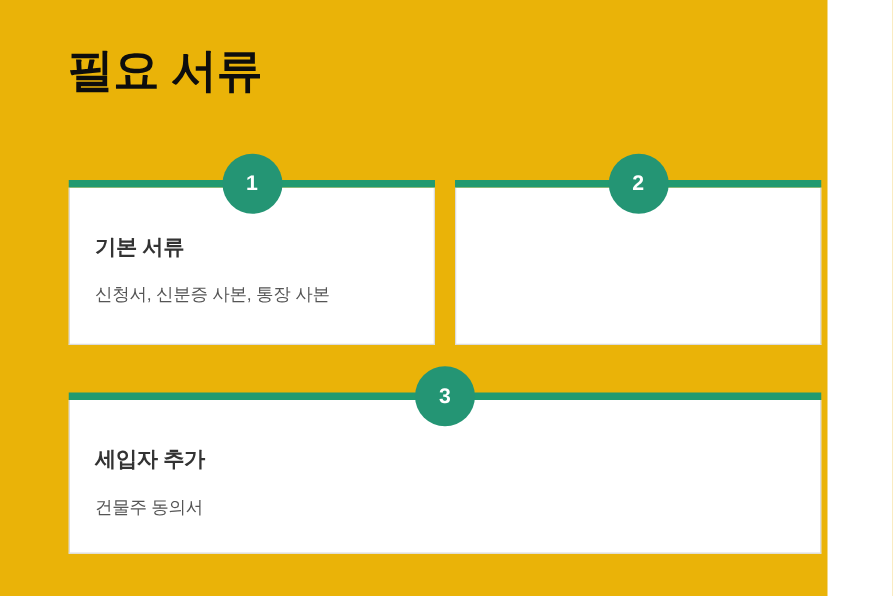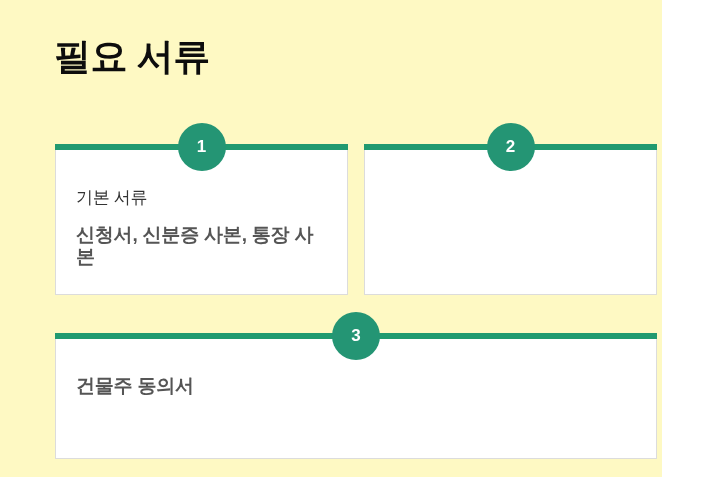--- a/index.html
+++ b/index.html
@@ -11,21 +11,21 @@
 
   body {
     font-family: "Liberation Sans", "DejaVu Sans", sans-serif;
     -webkit-font-smoothing: antialiased;
   }
 
   .screen {
     position: relative;
     width: 662px;
     height: 477px;
-    background: #fef9c3;
+    background: #eab308;
     overflow: hidden;
     box-sizing: border-box;
   }
 
   
   .page-title {
     position: absolute;
     left: 54px;
     top: 33px;
     margin: 0;
@@ -95,30 +95,30 @@
     line-height: 48px;
     text-align: center;
     z-index: 2;
     user-select: none;
   }
 
   .card-title {
     margin: 0 0 14px 0;
     font-size: 17px;
     line-height: 24px;
-    font-weight: 400;
+    font-weight: 700;
     color: #333333;
     letter-spacing: -0.3px;
   }
 
   .card-desc {
     margin: 0;
-    font-size: 19px;
+    font-size: 14px;
     line-height: 22px;
-    font-weight: 700;
+    font-weight: 400;
     color: #555555;
     letter-spacing: -0.2px;
   }
 
   
   .card-row-1 .card { min-height: 126px; }
   .card-row-2 .card { min-height: 120px; }
 </style>
 </head>
 <body>
@@ -143,20 +143,21 @@
         <div class="card-badge">2</div>
       </div>
 
     </div>
 
     <div class="card-row card-row-2">
 
       <div class="card full">
         <div class="card-bar"></div>
         <div class="card-badge">3</div>
+        <h2 class="card-title">세입자 추가</h2>
         <p class="card-desc">건물주 동의서</p>
       </div>
 
     </div>
 
   </div>
 
 </div>
 
 </body></html>

